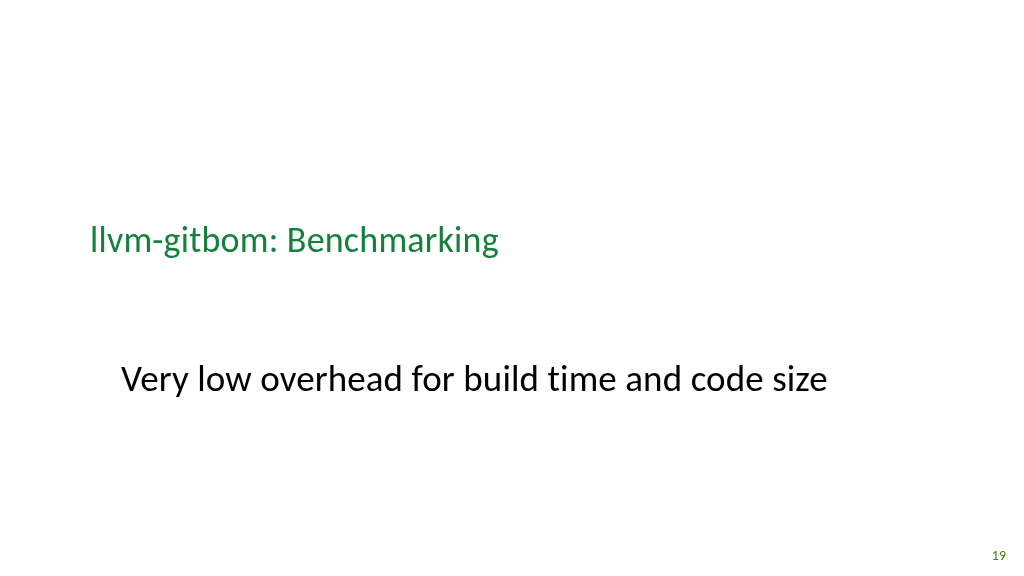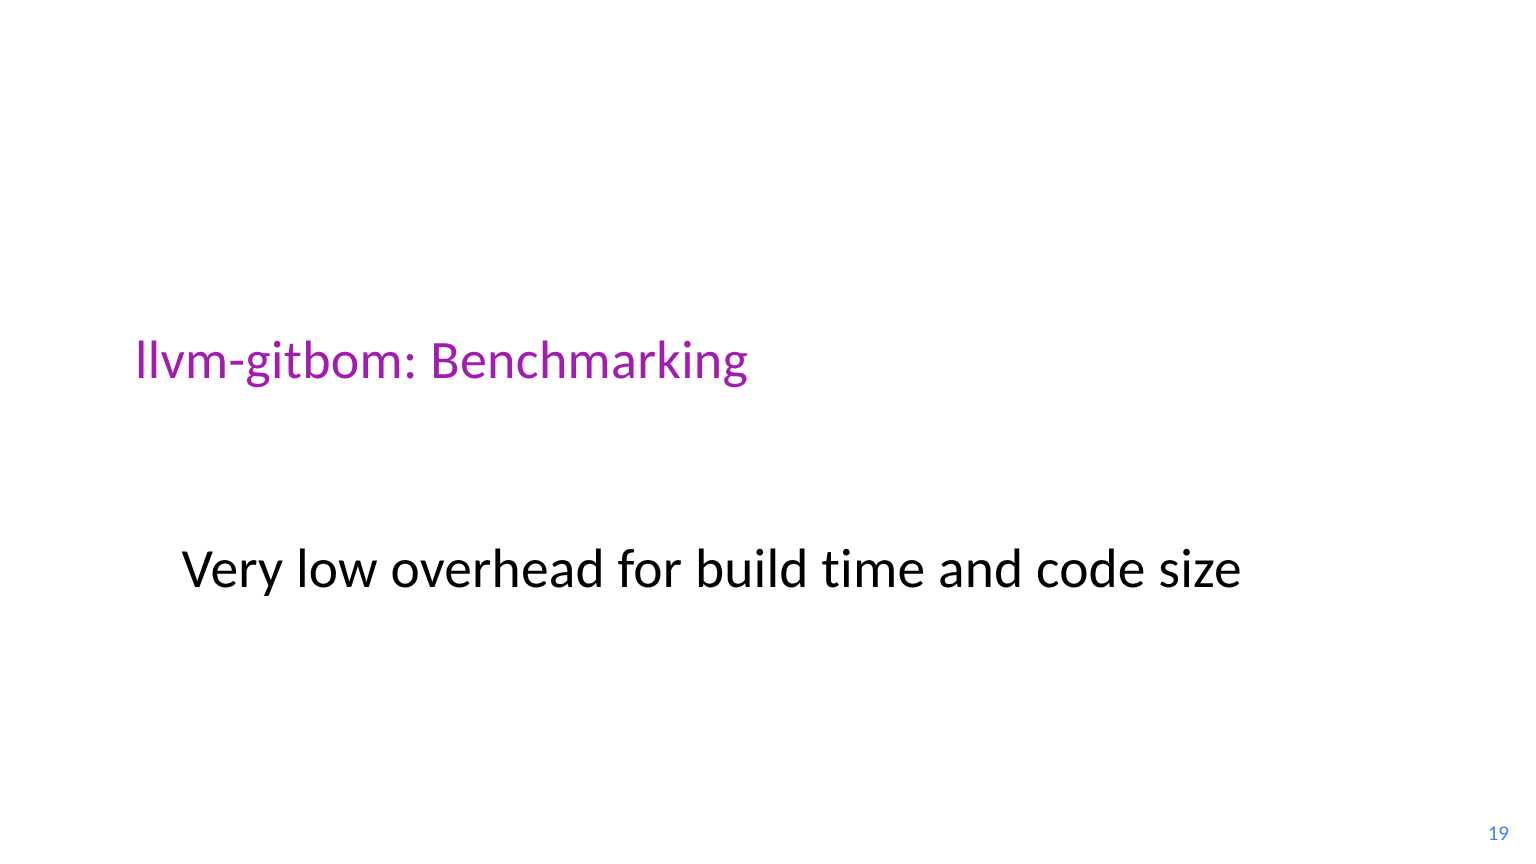--- a/index.html
+++ b/index.html
@@ -19,38 +19,38 @@
       width: 100%;
       height: 100%;
       position: relative;
     }
     .title {
       position: absolute;
       left: 90px;
       top: 218px;
       font-size: 36px;
       font-weight: 400;
-      color: #a21caf;
+      color: #15803d;
       letter-spacing: 0.2px;
     }
     .body-text {
       position: absolute;
       left: 121px;
       top: 356px;
       font-size: 37px;
       font-weight: 400;
       color: #000000;
       letter-spacing: 0.1px;
     }
     .page-number {
       position: absolute;
       right: 18px;
       bottom: 12px;
       font-size: 14px;
-      color: #3b82f6;
+      color: #4d7c0f;
     }
   </style>
 </head>
 <body>
 
 <div class="slide">
   <div class="title">llvm-gitbom: Benchmarking</div>
   <div class="body-text">Very low overhead for build time and code size</div>
   <div class="page-number">19</div>
 </div>

